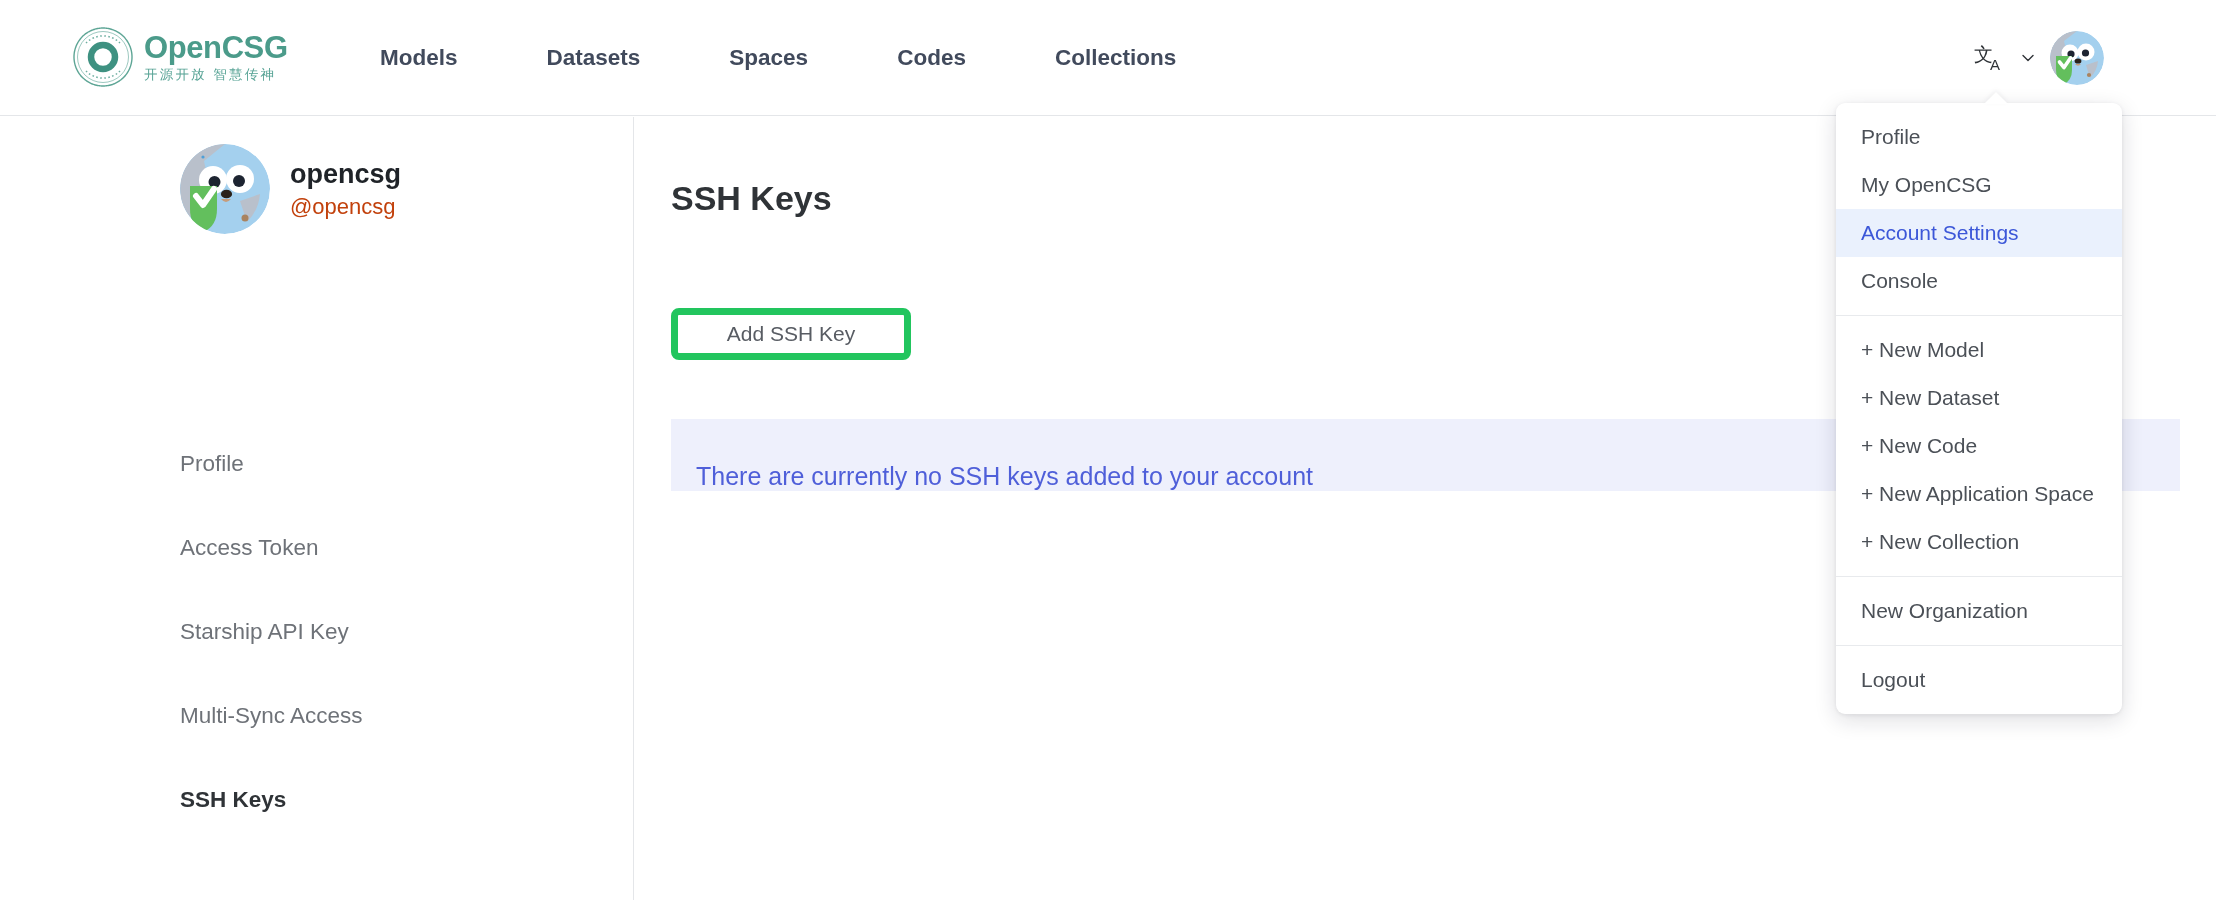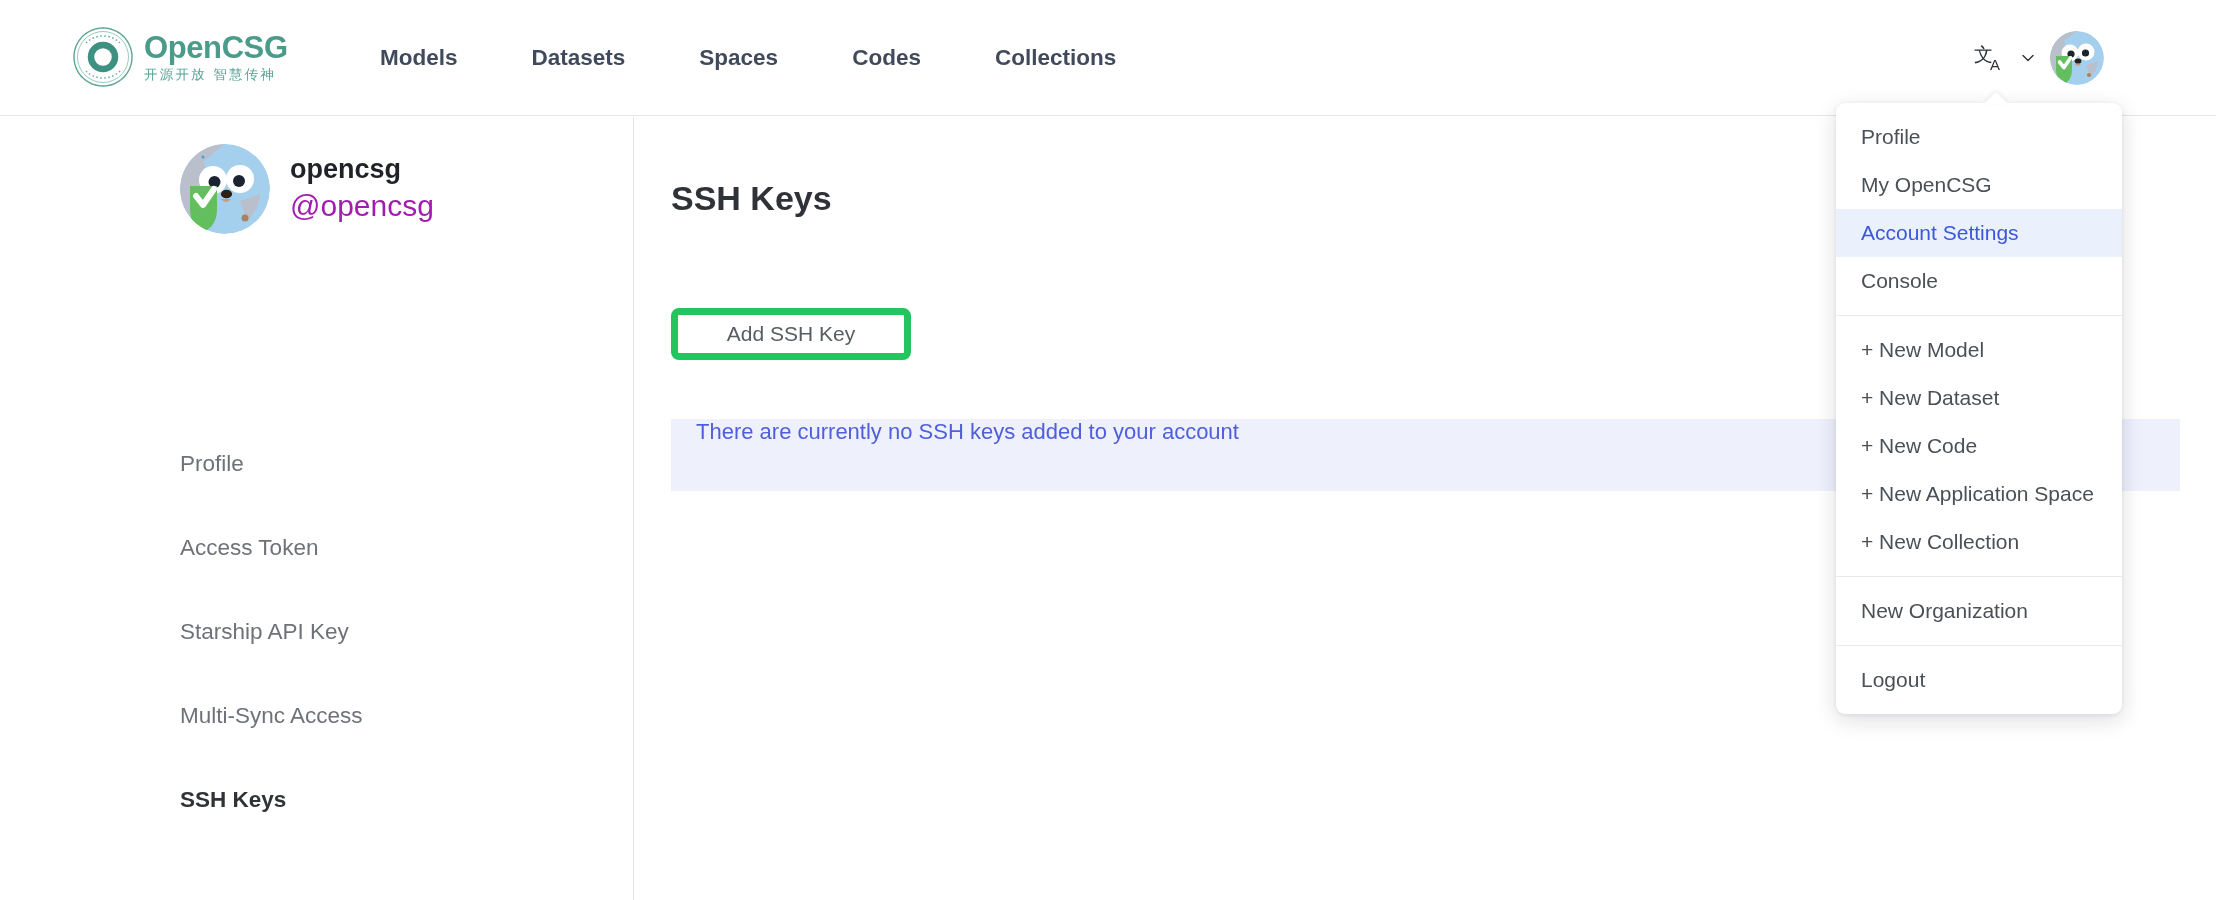--- a/index.html
+++ b/index.html
@@ -53,21 +53,21 @@
     margin-top: 5px;
     font-family: "DejaVu Sans", sans-serif;
   }
 
   .nav {
     position: absolute;
     left: 344px; top: 0;
     height: 116px;
     display: flex;
     align-items: center;
-    gap: 2px;
+    gap: 17px;
   }
   .nav-item {
     font-size: 22.5px;
     color: #414a5c;
     font-weight: 600;
     padding: 0 36px;
     cursor: pointer;
     white-space: nowrap;
   }
 
@@ -125,22 +125,22 @@
   }
   .user-avatar svg { display:block; }
   .user-names { display: flex; flex-direction: column; gap: 4px; }
   .user-name {
     font-size: 27px;
     font-weight: bold;
     color: #1f2328;
     line-height: 1.15;
   }
   .user-handle {
-    font-size: 30px;
-    color: #a21caf;
+    font-size: 22px;
+    color: #c2410c;
     line-height: 1.15;
   }
   .side-nav {
     position: absolute;
     left: 180px; top: 305px;
     display: flex;
     flex-direction: column;
   }
   .side-nav-item {
     font-size: 22.5px;
@@ -184,24 +184,24 @@
     display: flex;
     align-items: center;
     justify-content: center;
   }
   .info-banner {
     position: absolute;
     left: 36px; top: 302px;
     width: 1509px; height: 72px;
     background: #eef0fc;
     display: flex;
-    align-items: flex-start;
+    align-items: flex-end;
     padding-left: 25px;
     color: #4f5fd9;
-    font-size: 22px;
+    font-size: 25px;
   }
 
   
   .dropdown {
     position: absolute;
     left: 1836px; top: 103px;
     width: 286px;
     background: #ffffff;
     border-radius: 9px;
     box-shadow: 0 6px 22px rgba(20,24,40,0.14), 0 1px 4px rgba(20,24,40,0.08);

